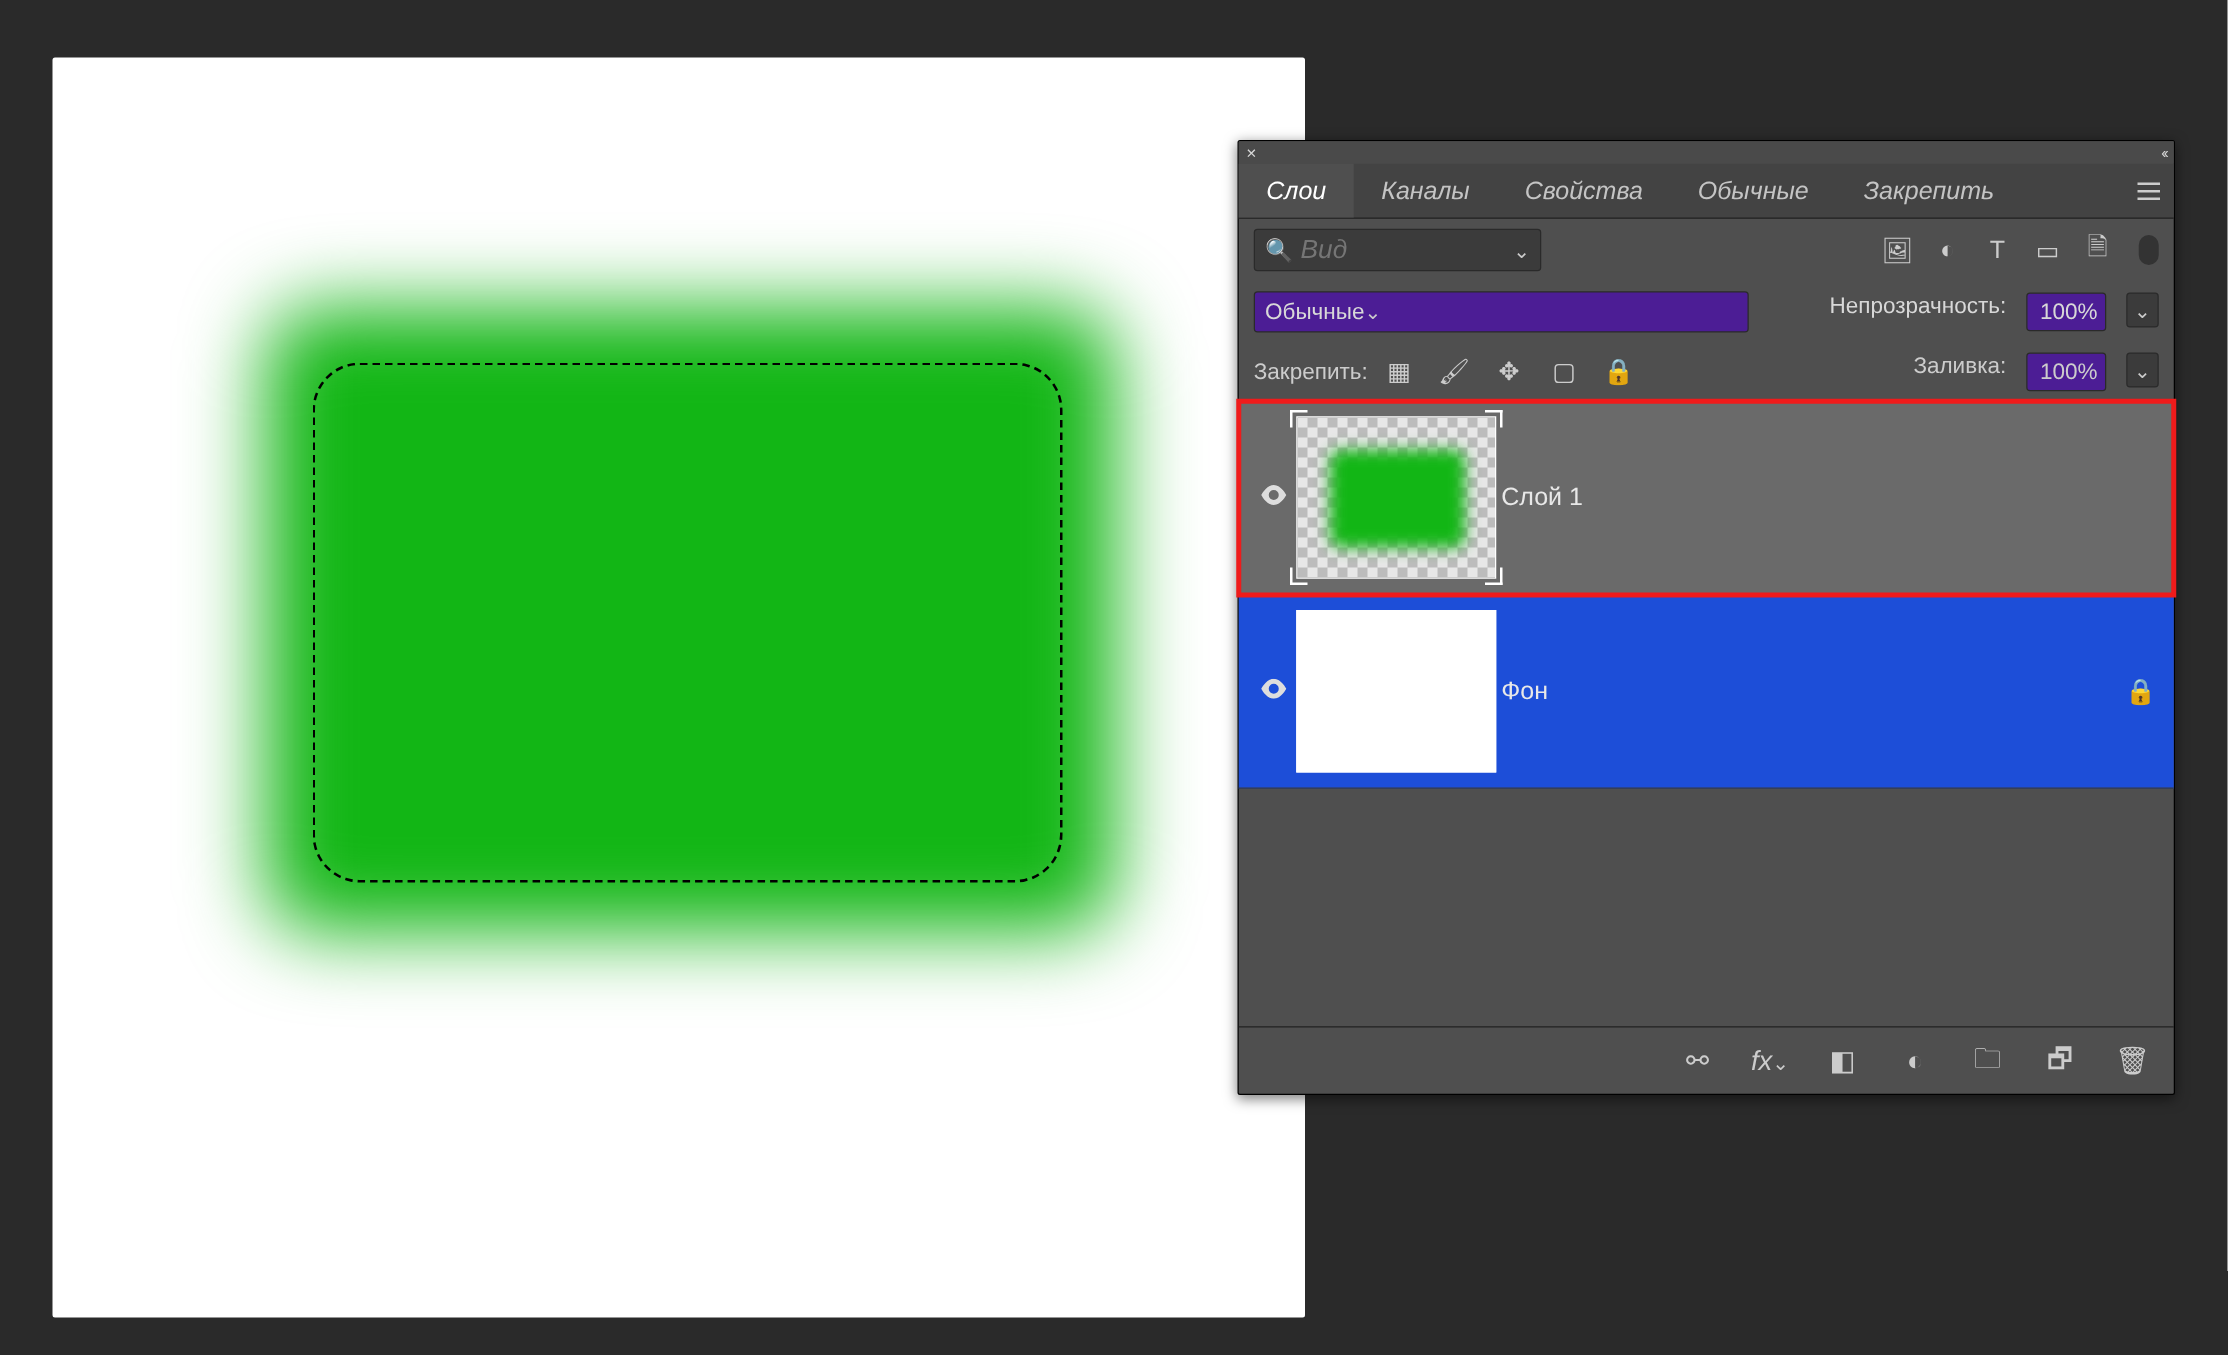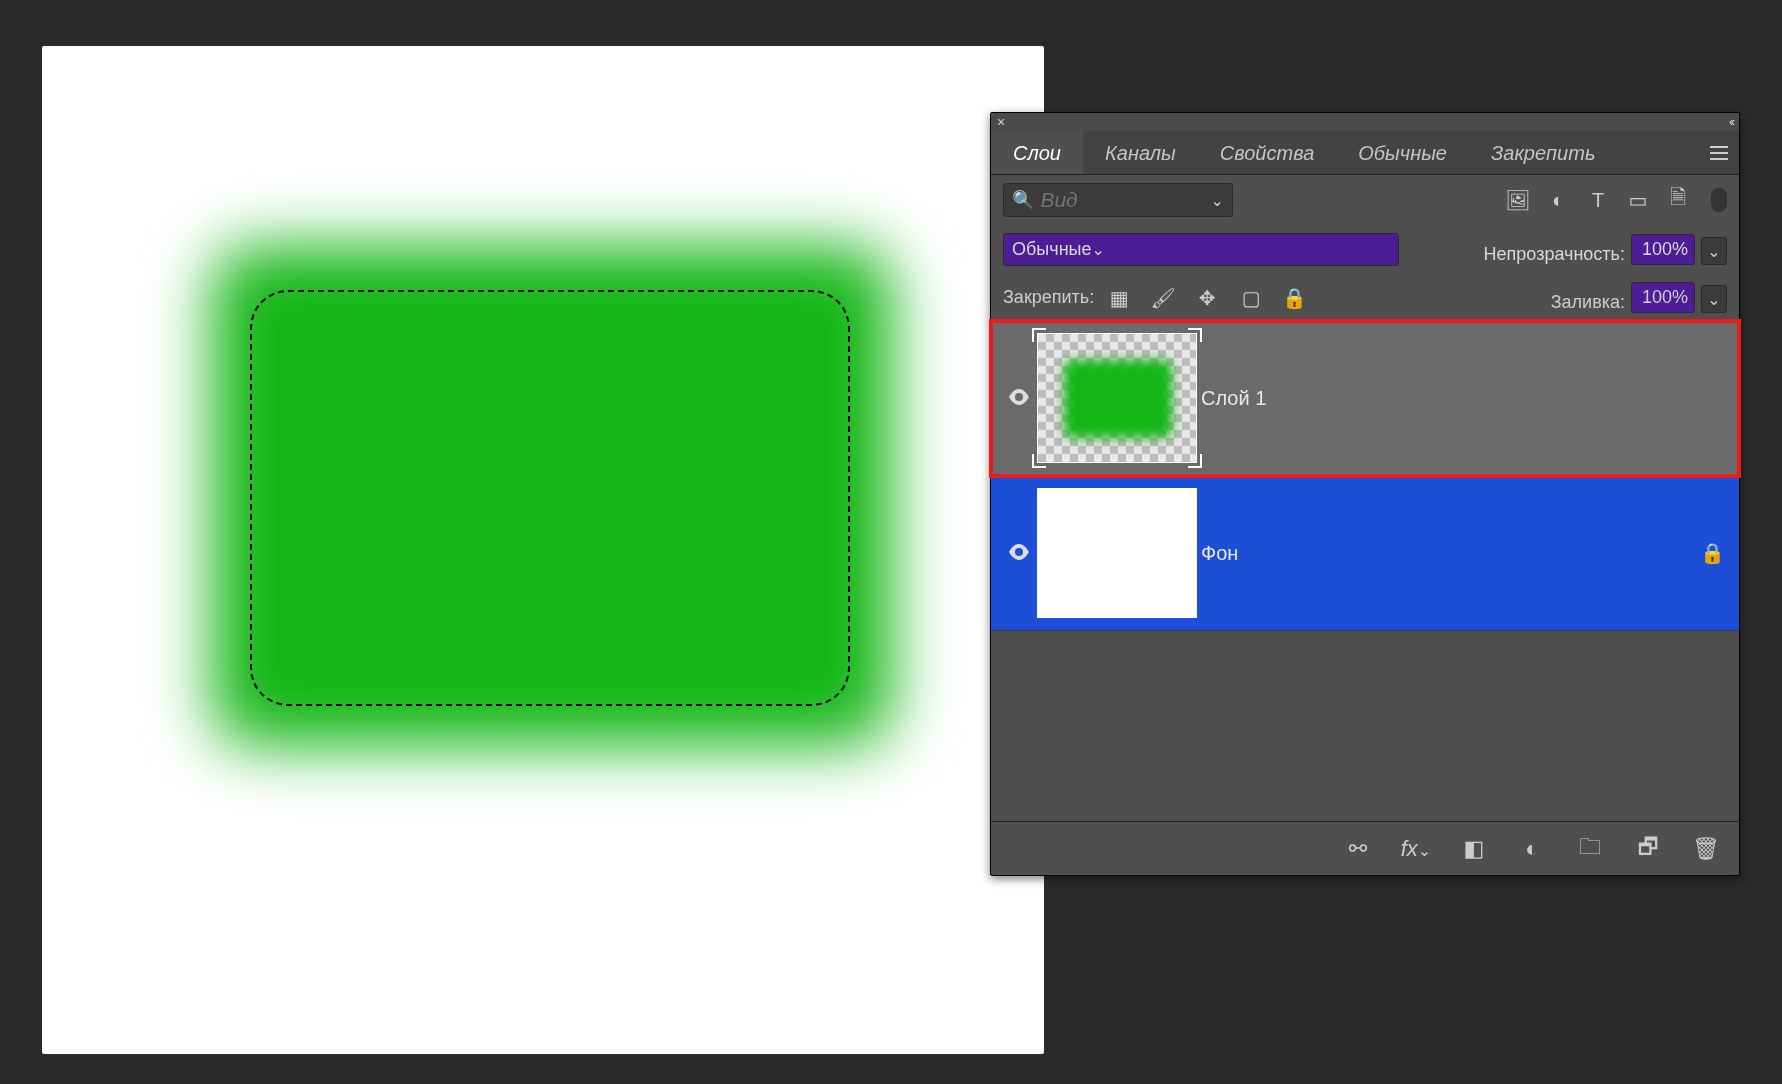--- a/index.html
+++ b/index.html
@@ -136,21 +136,21 @@
 
   .blend-select {
     background: #4c1d95;
     border: 1px solid #2a2a2a;
     border-radius: 3px;
     padding: 5px 8px;
     width: 396px;
     display: flex;
   }
   .opacity-group, .fill-group {
-    display: flex; align-items: flex-end; gap: 6px; margin-left: auto;
+    display: flex; align-items: flex-start; gap: 16px; margin-left: auto;
   }
   .num-box {
     background: #4c1d95; border: 1px solid #2a2a2a; border-radius: 3px;
     padding: 4px 6px; width: 64px; text-align: right;
   }
   .drop {
     width: 26px; height: 28px; background: #3b3b3b;
     border: 1px solid #2a2a2a; border-radius: 3px;
     display:flex; align-items:center; justify-content:center;
   }

